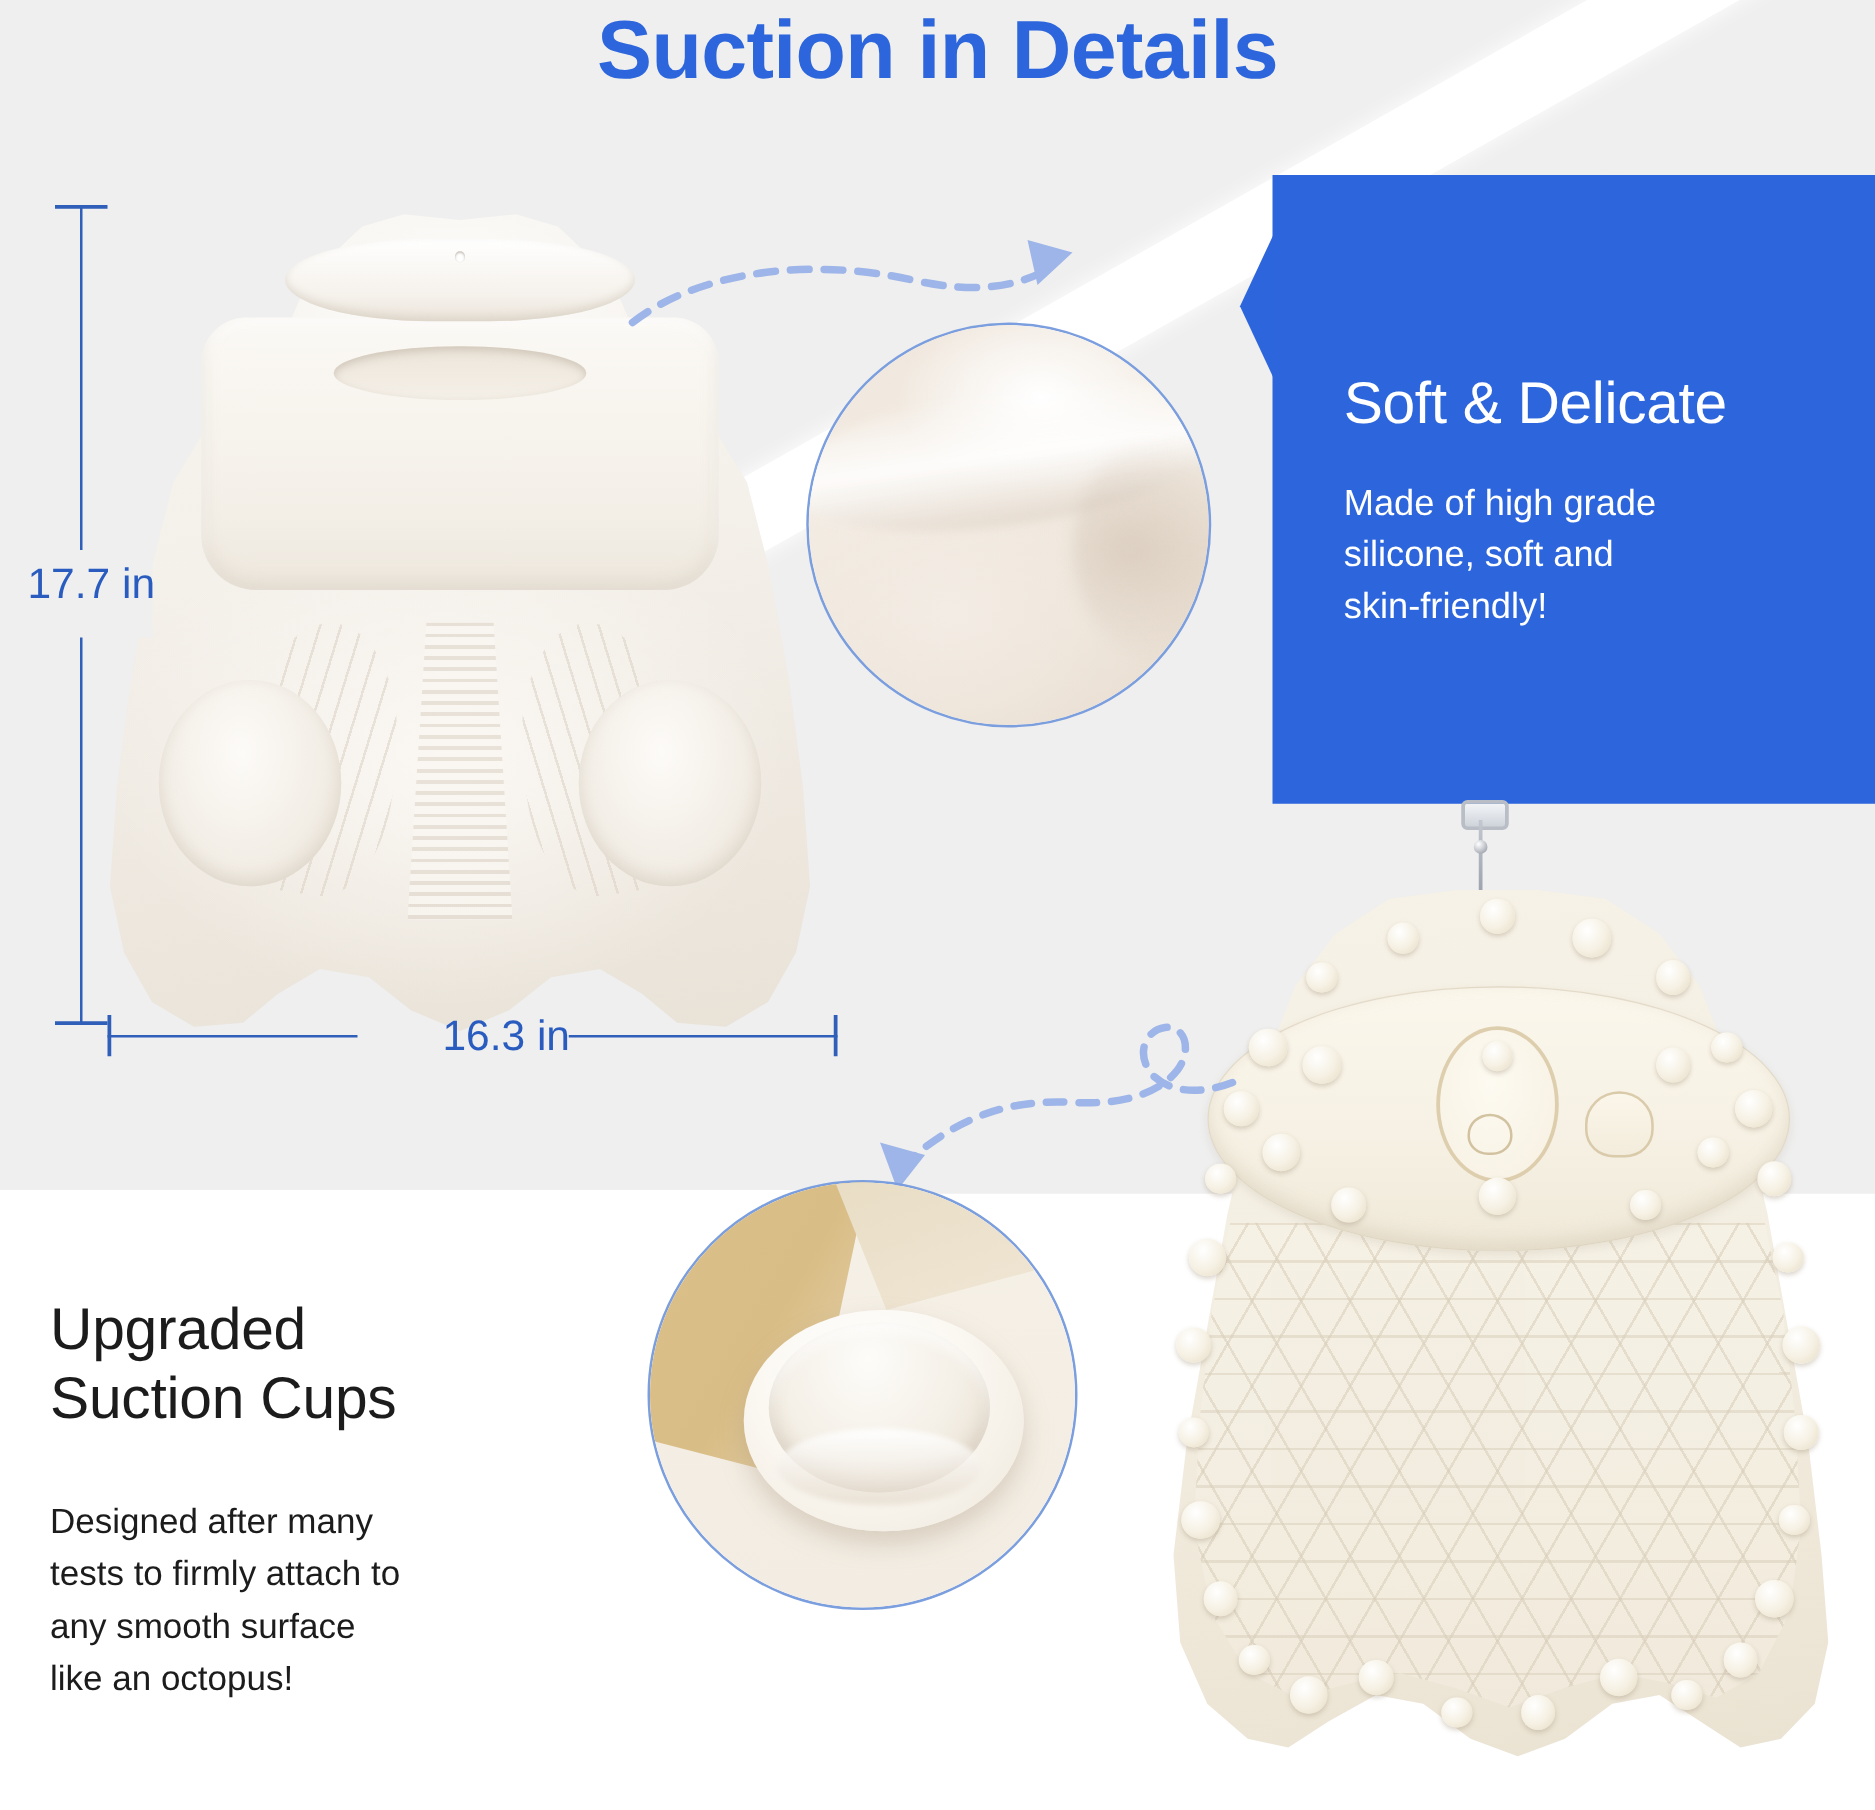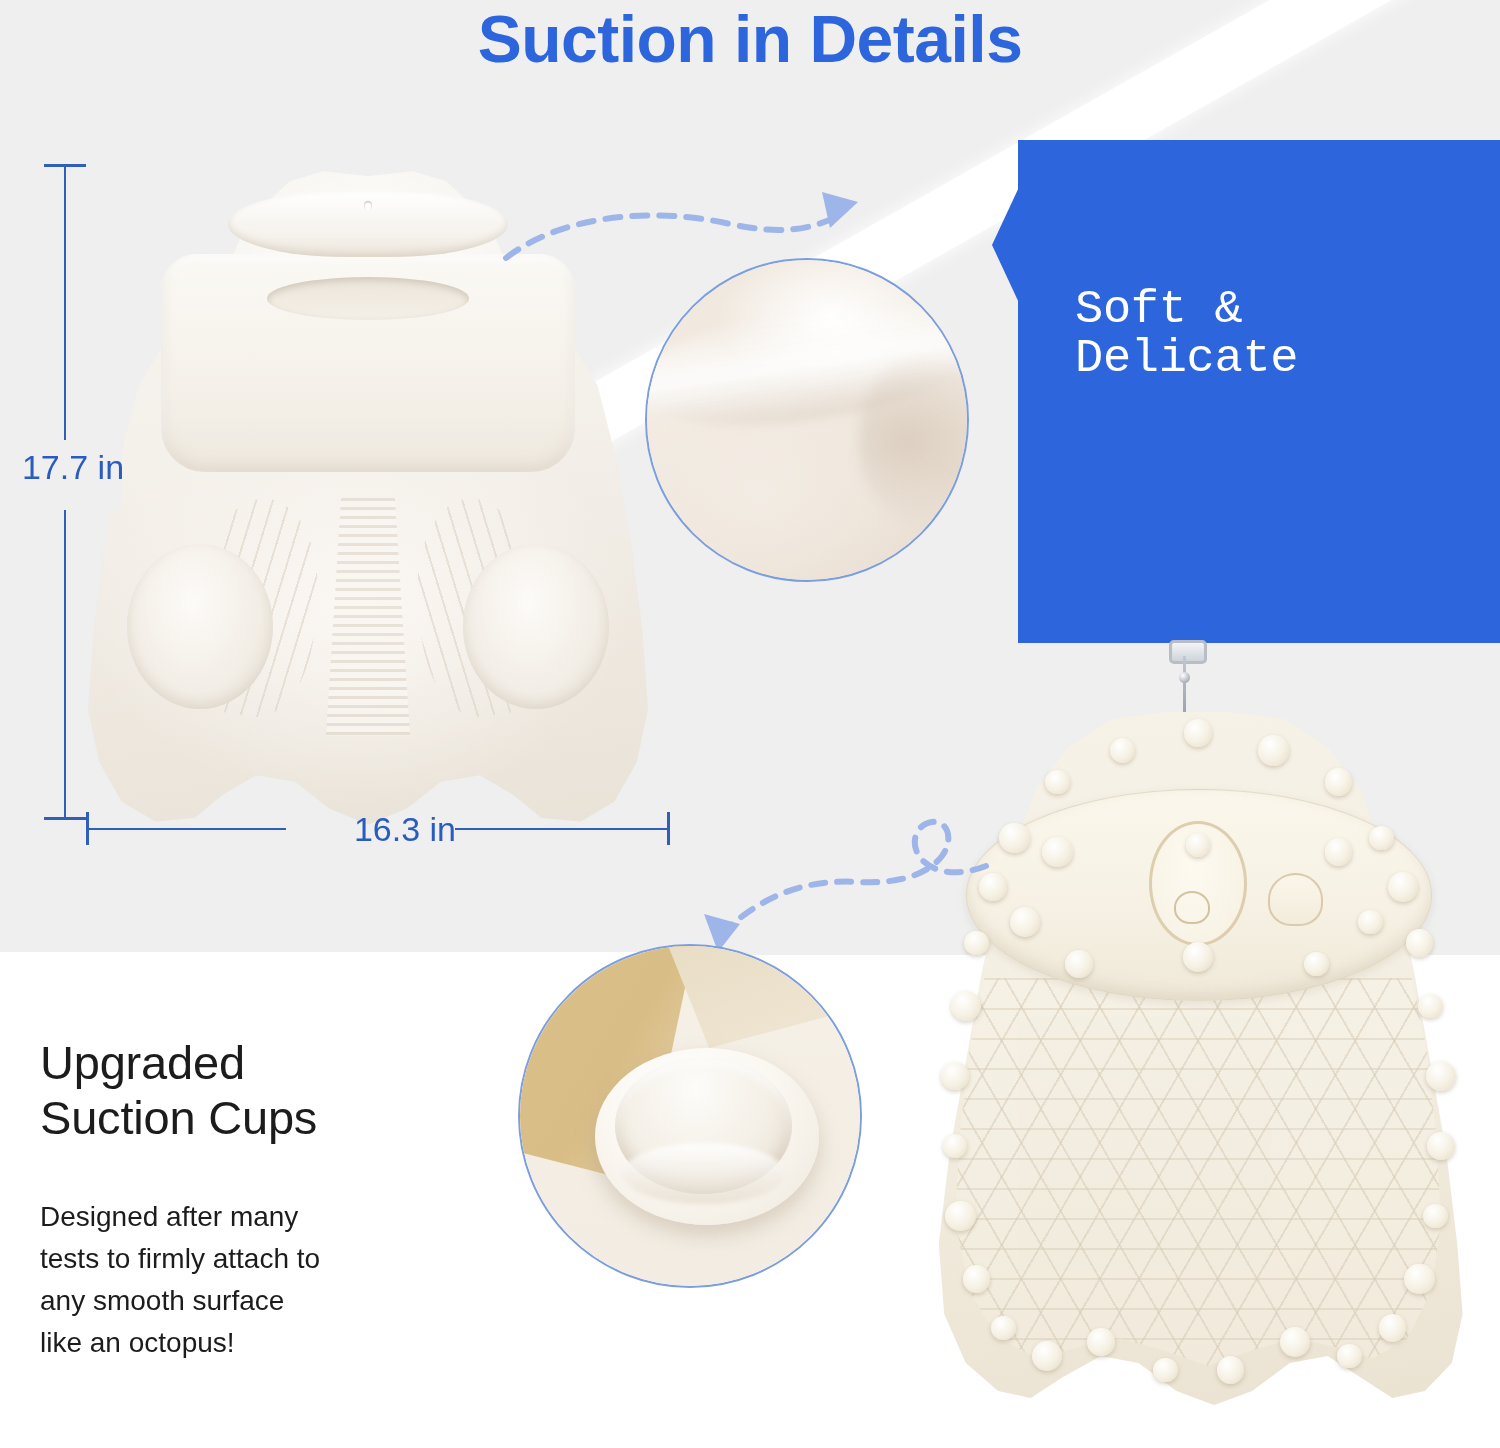--- a/index.html
+++ b/index.html
@@ -56,24 +56,23 @@
     background:#2d66dc;
   }
   .blue-notch{
     position:absolute;left:992px;top:185px;
     width:0;height:0;
     border-top:60px solid transparent;
     border-bottom:60px solid transparent;
     border-right:28px solid #2d66dc;
   }
   .blue-heading{
-    position:absolute;left:1075px;top:285px;width:400px;
+    position:absolute;left:1075px;top:297px;width:400px;
     color:#ffffff;font-size:47px;line-height:1.05;font-weight:normal;
     letter-spacing:-0.3px;
-    font-family:Liberation Mono, monospace;
   }
   .blue-body{
     position:absolute;left:1075px;top:383px;width:330px;
     color:#ffffff;font-size:29px;line-height:1.42;font-weight:normal;
     white-space:pre-line;
   }
 
   
   .bl-heading{
     position:absolute;left:40px;top:1035px;width:420px;
@@ -405,20 +404,23 @@
 
   <div class="callout callout-top">
     <div class="inner"></div>
     <div class="ridge"></div>
     <div class="shade"></div>
   </div>
 
   <div class="blue-notch"></div>
   <div class="blue-panel"></div>
   <div class="blue-heading">Soft &amp; Delicate</div>
+  <div class="blue-body">Made of high grade
+silicone, soft and
+skin-friendly!</div>
 
   <div class="hook-wrap">
     <div class="hook-clip"></div>
     <div class="hook-stem"></div>
     <div class="hook-bead"></div>
     <div class="hook-tab"></div>
   </div>
 
   <div class="pillow-back">
     <div class="pb-body"></div>

